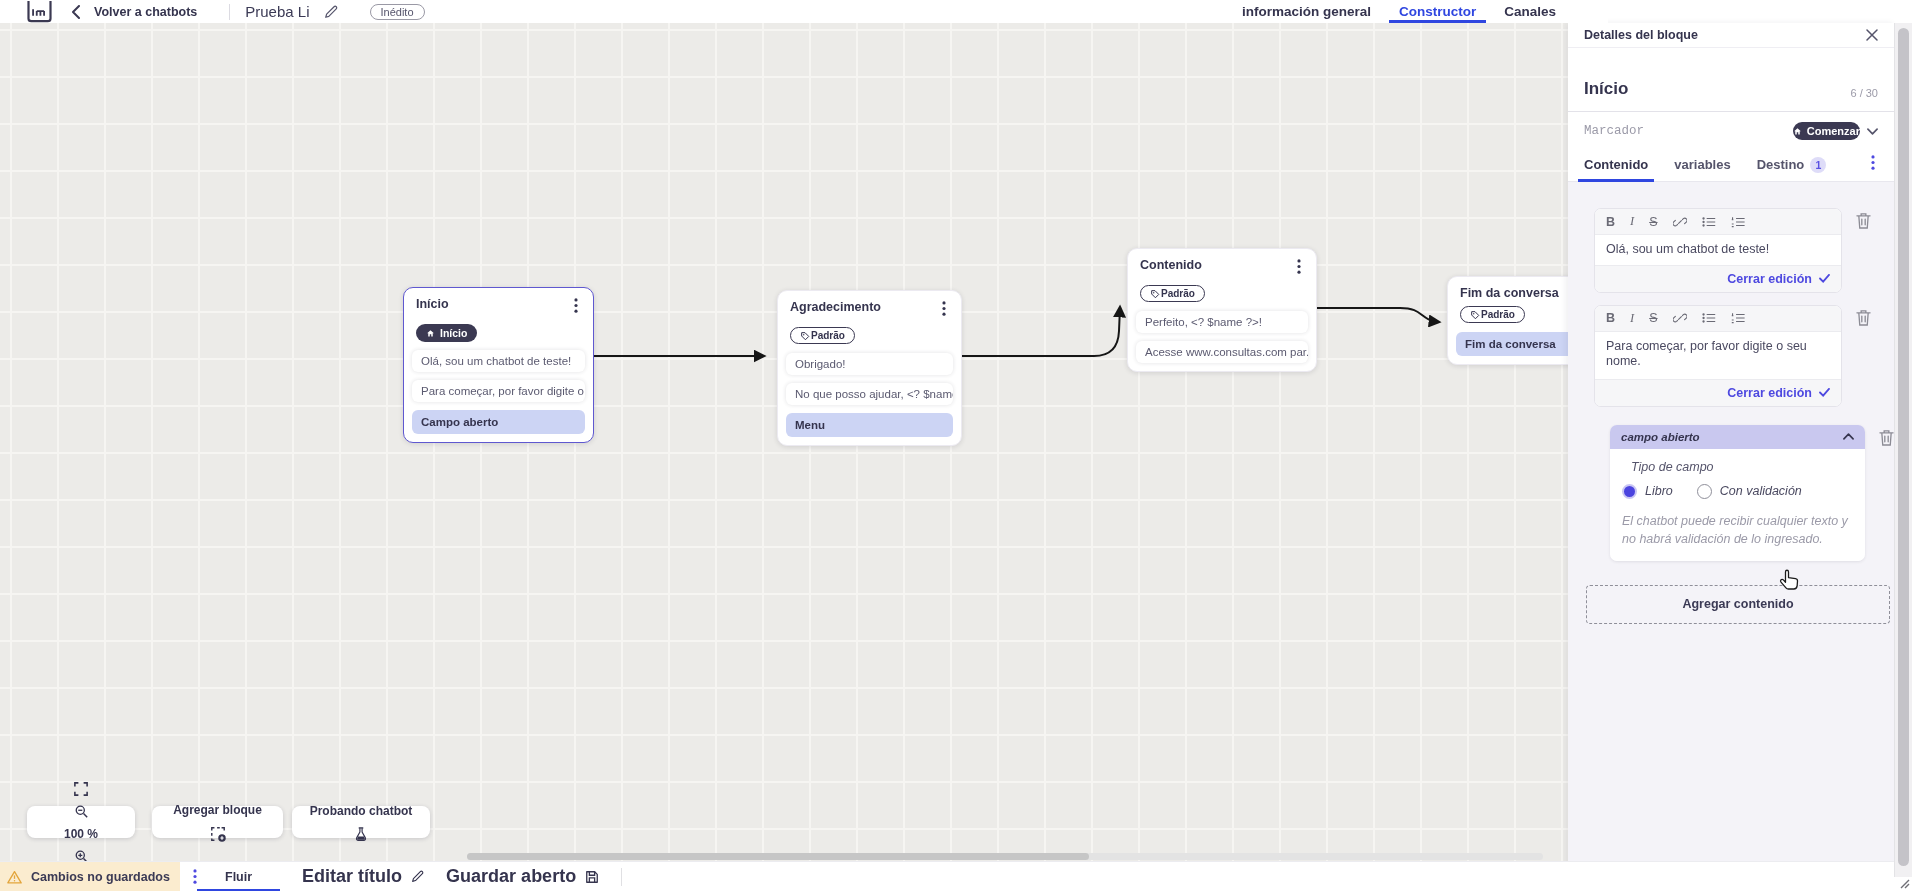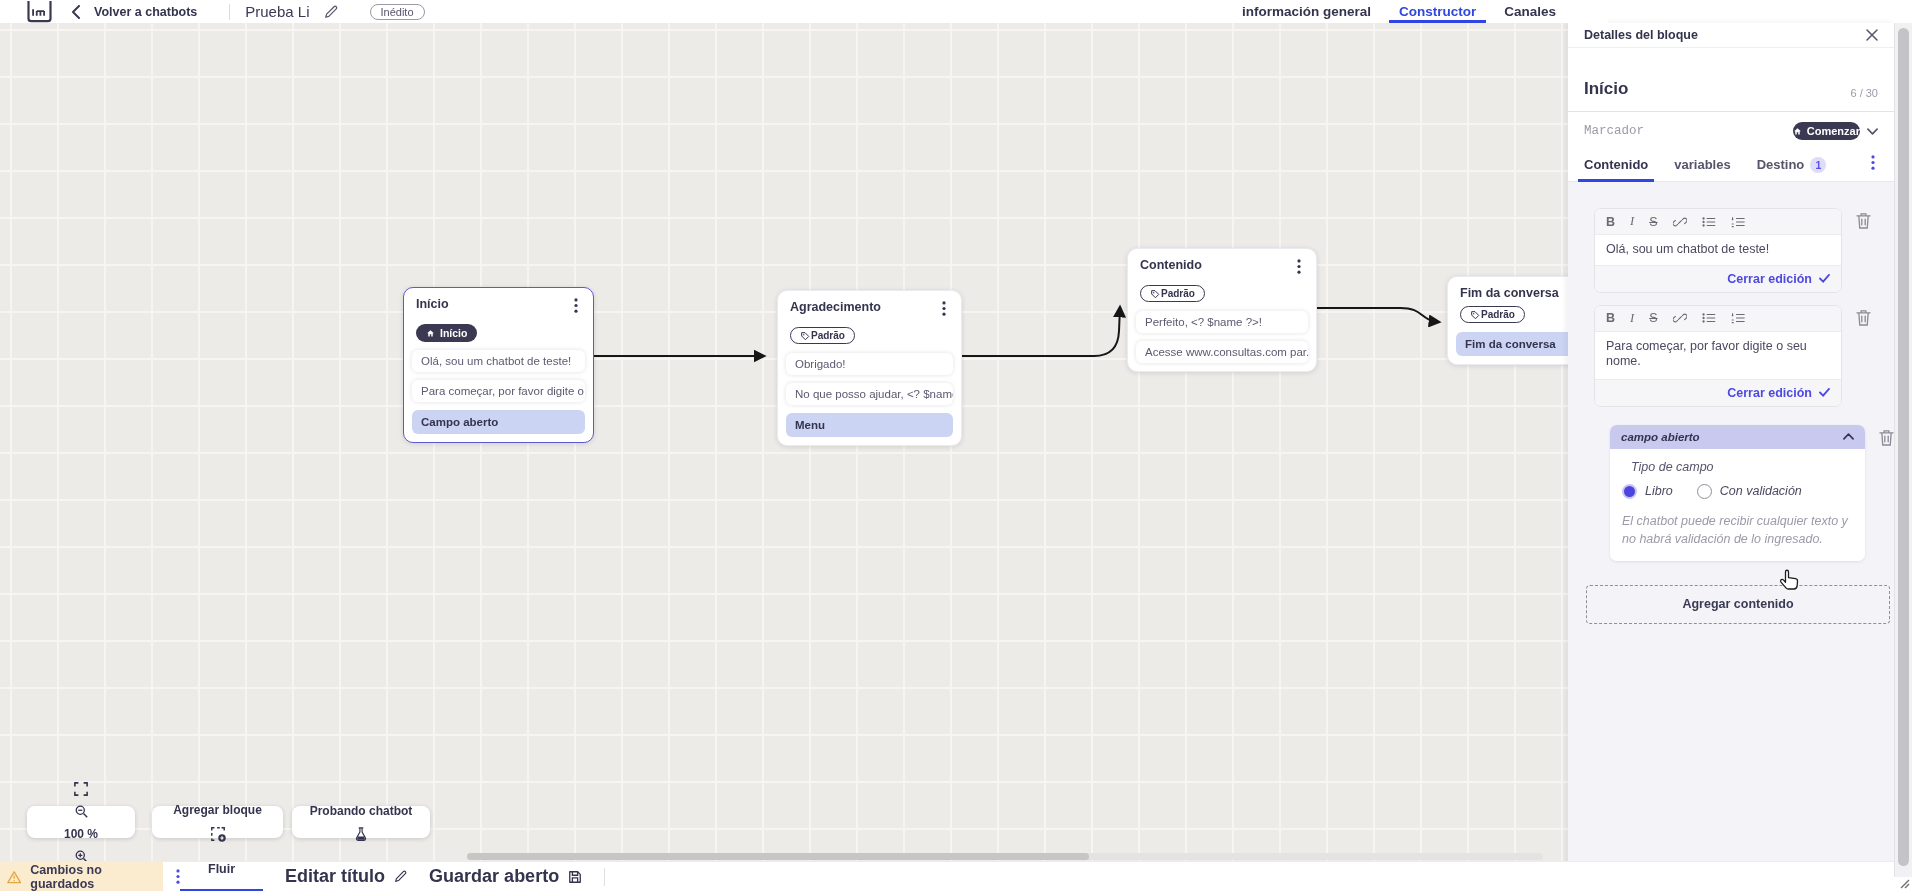--- a/index.html
+++ b/index.html
@@ -116,24 +116,24 @@
 
   
   .vscroll { position:absolute; top:23px; left:1894px; width:18px; height:854px; background:#f1f0f2;
              border-left:1px solid #e3e3e6; z-index:40; }
   .vscroll-thumb { position:absolute; left:3px; top:5px; width:11px; height:838px; background:#c4c3c8; border-radius:6px; }
   .corner-grip { position:absolute; left:1894px; top:877px; width:18px; height:14px; background:#fff; z-index:41;
                  display:flex; align-items:flex-end; justify-content:flex-end; padding:2px; }
 
   .bottombar { position:absolute; top:861px; left:0; width:1894px; height:30px; background:#fff;
                border-top:1px solid #ececf0; display:flex; align-items:center; z-index:25; }
-  .unsaved-seg { height:30px; width:163px; background:#fbeccf; display:flex; align-items:center; gap:9px; padding-left:7px; }
+  .unsaved-seg { height:30px; width:180px; background:#fbeccf; display:flex; align-items:center; gap:9px; padding-left:7px; }
   .unsaved-label { font-size:12.5px; font-weight:bold; color:#3b3a55; }
   .bb-kebab { margin-left:13px; cursor:pointer; display:flex; }
-  .bb-tab { height:30px; display:flex; align-items:flex-start; padding:0 28px; position:relative; cursor:pointer; }
+  .bb-tab { height:30px; display:flex; align-items:center; padding:0 28px; position:relative; cursor:pointer; }
   .bb-tab-label { font-size:12.5px; font-weight:bold; color:#35344e; }
   .bb-tab.active::after { content:""; position:absolute; left:0; right:0; bottom:0; height:3px; background:#2f46e0; }
   .bb-item { display:flex; align-items:center; gap:9px; margin-left:22px; cursor:pointer; }
   .bb-item-label { font-size:18px; font-weight:bold; color:#35344e; }
   .bb-divider { width:1px; height:18px; background:#e0e0e3; margin-left:22px; }
 
   .cursor-hand { position:absolute; left:1778px; top:568px; z-index:99; pointer-events:none; }
 </style>
 </head>
 <body>

